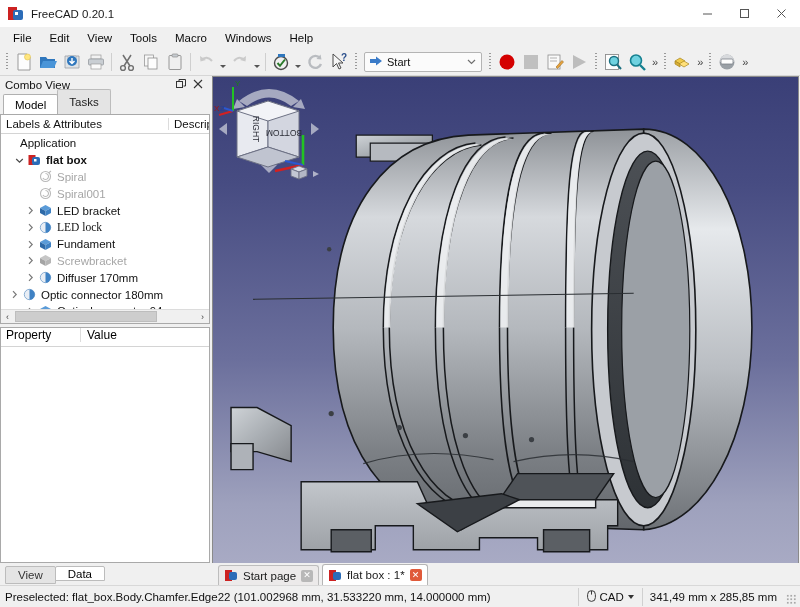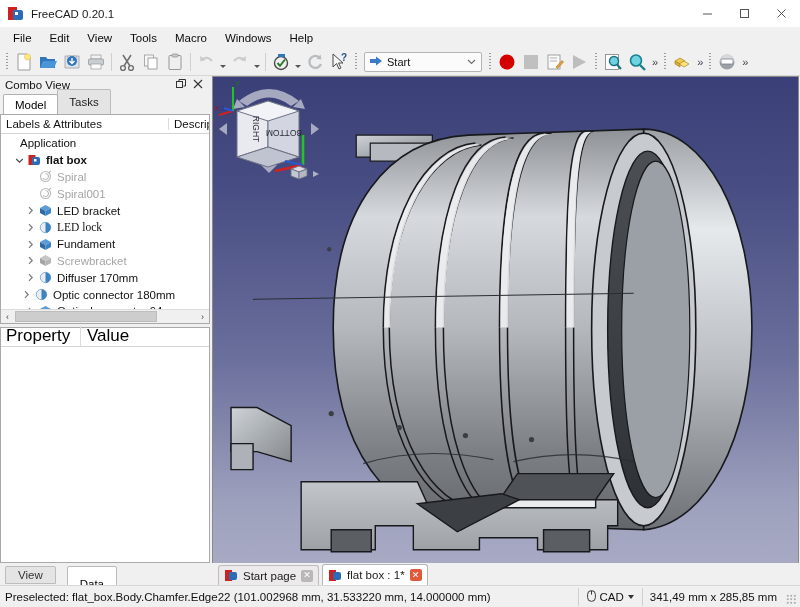--- a/index.html
+++ b/index.html
@@ -86,31 +86,31 @@
   .trow .ticon { width: 15px; flex: 0 0 15px; display: flex; align-items: center; justify-content: center; }
   .trow .tlabel { padding-left: 4px; color: #111; }
   .trow.bold .tlabel { font-weight: bold; }
   .trow.dim .tlabel { color: #a6a6a6; }
   .hscroll { height: 14px; border-top: 1px solid #dcdcdc; background: #f0f0f0; display: flex; align-items: center; flex: 0 0 14px; }
   .hscroll .hs-arr { width: 13px; height: 13px; display: flex; align-items: center; justify-content: center; font-size: 9px; color: #444; flex: 0 0 13px; }
   .hscroll .hs-track { flex: 1; height: 11px; background: #f0f0f0; position: relative; }
   .hscroll .hs-thumb { position: absolute; left: 1px; top: 0; width: 78%; height: 11px; background: #cdcdcd; border: 1px solid #bdbdbd; }
 
   .prop-panel { height: 236px; flex: 0 0 236px; background: #fff; border: 1px solid #a9a9a9; margin-top: 3px; display: flex; flex-direction: column; }
-  .prop-head { height: 19px; display: flex; border-bottom: 1px solid #d4d4d4; font-size: 17px; align-items: flex-end; flex: 0 0 19px; }
+  .prop-head { height: 19px; display: flex; border-bottom: 1px solid #d4d4d4; font-size: 12px; align-items: flex-start; flex: 0 0 19px; }
   .prop-head .ph1 { width: 80px; flex: 0 0 80px; padding-left: 5px; border-right: 1px solid #dcdcdc; }
   .prop-head .ph2 { flex: 1; padding-left: 6px; }
   .prop-body { flex: 1; }
 
   .vd-tabs { display: flex; height: 19px; margin-top: 3px; padding-left: 5px; flex: 0 0 19px; align-items: flex-start; }
   .vd-tab {
     height: 18px; padding: 0 12px; display: flex; align-items: center; font-size: 11.5px;
     background: #e4e4e4; border: 1px solid #bcbcbc; color: #333; border-radius: 2px 2px 0 0; margin-right: -1px;
   }
-  .vd-tab.active { background: #fff; color: #000; height: 35px; margin-left: 12px; }
+  .vd-tab.active { background: #fff; color: #000; height: 15px; }
 
   
   .view-area { flex: 1; display: flex; flex-direction: column; min-width: 0; padding-right: 1px; }
   .viewport {
     flex: 1; position: relative; overflow: hidden; min-height: 0;
     background: linear-gradient(to bottom, #3a3f77 0%, #474c82 22%, #6b6f9c 58%, #9ea1bd 88%, #a8aac4 100%);
     border: 1px solid #8a8a8a; border-bottom: none;
   }
   .viewport svg { position: absolute; inset: 0; display: block; }
 
@@ -503,21 +503,21 @@
                 </svg>
               </span>
               <span class="ticon">
                 <svg width="13" height="13" viewBox="0 0 13 13">
                   <circle cx="6.5" cy="6.5" r="5.2" fill="#e9eef5" stroke="#7fa7cf" stroke-width=".9"></circle>
                   <path d="M6.5 1.3 a5.2 5.2 0 0 1 0 10.4 Z" fill="#3f82c4"></path>
                 </svg>
               </span>
               <span class="tlabel">Diffuser 170mm</span>
             </div>
-            <div class="trow" style="padding-left: 18px;">
+            <div class="trow" style="padding-left: 6px;">
               <span class="twist">
                 <svg width="9" height="9" viewBox="0 0 9 9">
                   <path d="M3 1.2 L6.2 4.5 L3 7.8" stroke="#7a7a7a" stroke-width="1.2" fill="none"></path>
                 </svg>
               </span>
               <span class="ticon">
                 <svg width="13" height="13" viewBox="0 0 13 13">
                   <circle cx="6.5" cy="6.5" r="5.2" fill="#e9eef5" stroke="#7fa7cf" stroke-width=".9"></circle>
                   <path d="M6.5 1.3 a5.2 5.2 0 0 1 0 10.4 Z" fill="#3f82c4"></path>
                 </svg>

